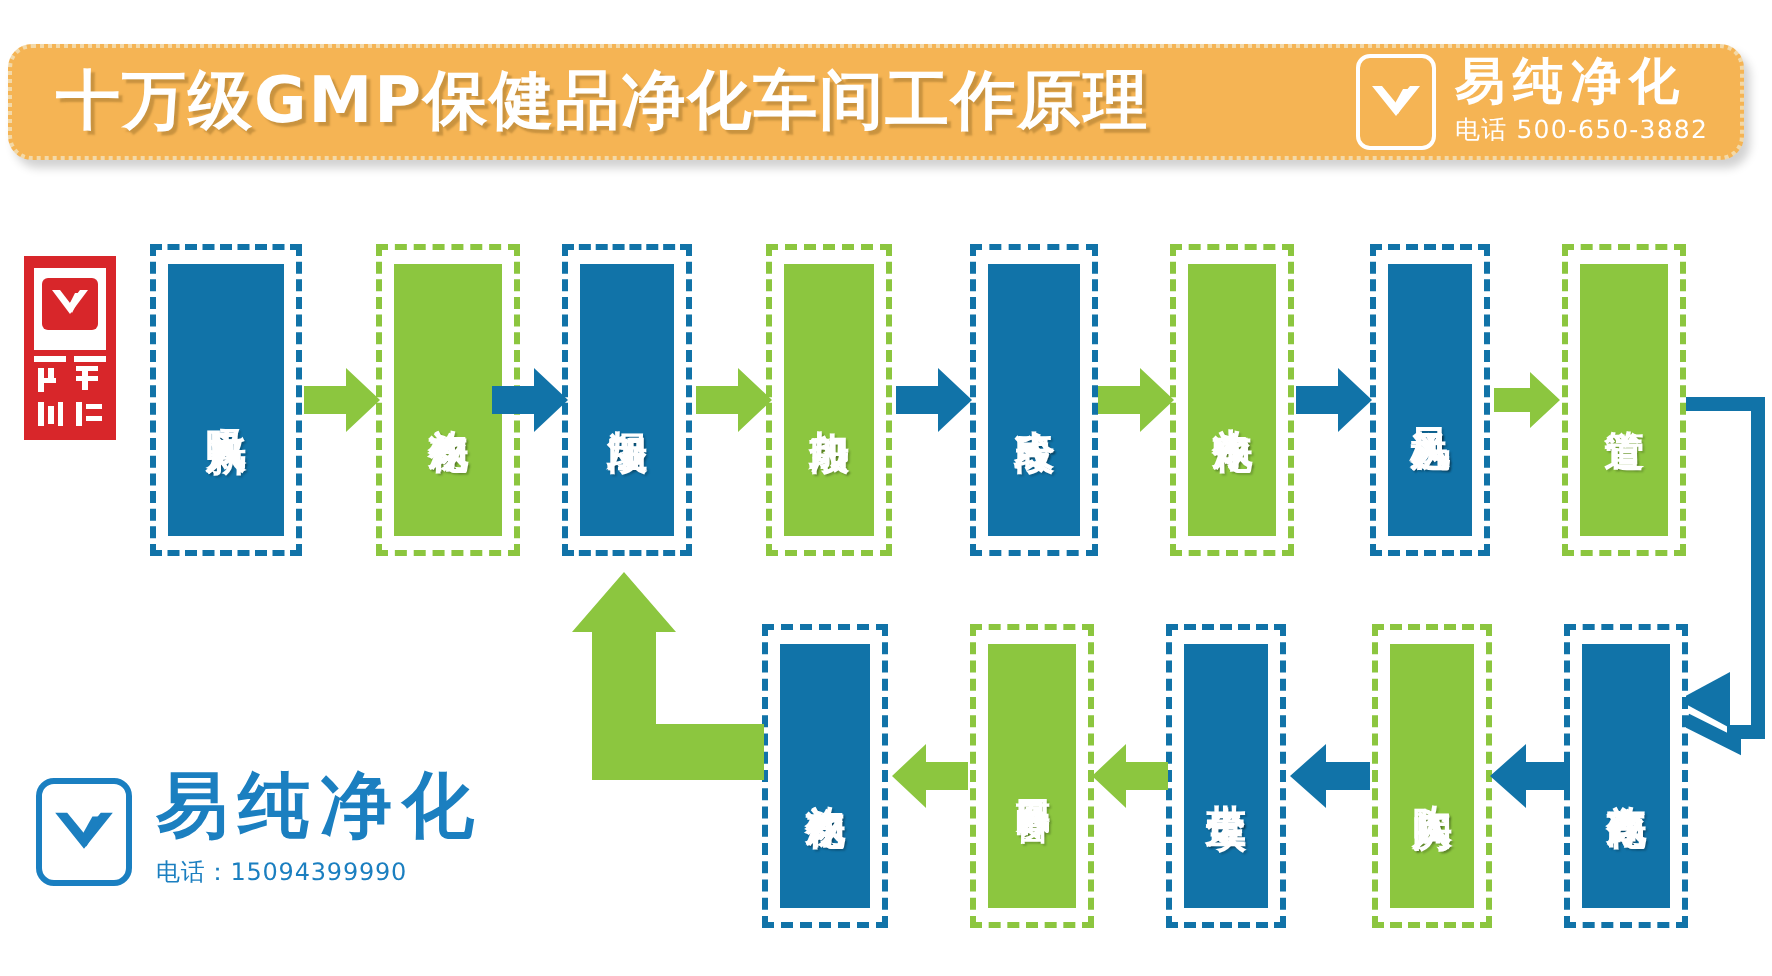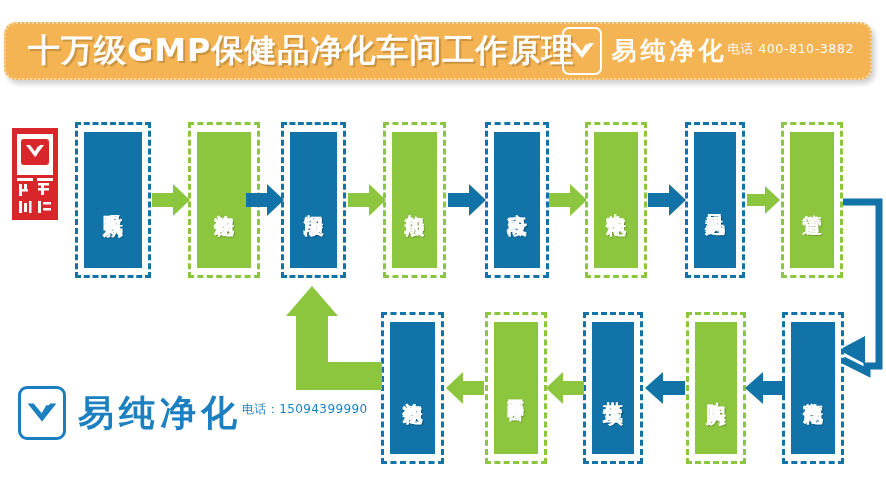--- a/index.html
+++ b/index.html
@@ -53,21 +53,21 @@
     width: 40px;
     height: 48px;
     border: 2.5px solid #ffffff;
     border-radius: 7px;
     box-sizing: border-box;
     display: flex;
     align-items: center;
     justify-content: center;
   }
   .brand-mark.blue { border-color: #1a7fc1; }
-  .brand-text-wrap { display: flex; flex-direction: row; align-items: flex-start; }
+  .brand-text-wrap { display: flex; flex-direction: column; align-items: flex-start; }
   #header-brand-name {
     font-size: 25px;
     font-weight: bold;
     color: #ffffff;
     letter-spacing: 4px;
     line-height: 1.05;
     white-space: nowrap;
   }
   #header-brand-phone {
     font-size: 12.5px;
@@ -158,21 +158,21 @@
 
   <div id="header-brand">
     <div class="brand-mark">
       <svg width="26" height="20" viewBox="0 0 26 20" aria-hidden="true">
         <path d="M1 2 L13 17 L25 2 L20 2 L13 10.5 L6 2 Z" fill="#ffffff"></path>
         <path d="M16.5 3.5 L21 3.5 L14 16 L11.5 12.5 Z" fill="#ffffff"></path>
       </svg>
     </div>
     <div class="brand-text-wrap">
       <div id="header-brand-name">易纯净化</div>
-      <div id="header-brand-phone">电话 400-810-3882</div>
+      <div id="header-brand-phone">电话 500-650-3882</div>
     </div>
   </div>
 </div>
 
 <div id="seal">
   <svg width="54" height="96" viewBox="0 0 54 96" aria-hidden="true">
     <path d="M4 2 H50 V94 H4 Z" fill="#d8262a"></path>
     <rect x="9" y="8" width="36" height="40" fill="#ffffff"></rect>
     <rect x="13" y="13" width="28" height="26" rx="3" fill="#d8262a"></rect>
     <path d="M18 19 L27 31 L36 19 L32 19 L27 25.5 L22 19 Z" fill="#ffffff"></path>

